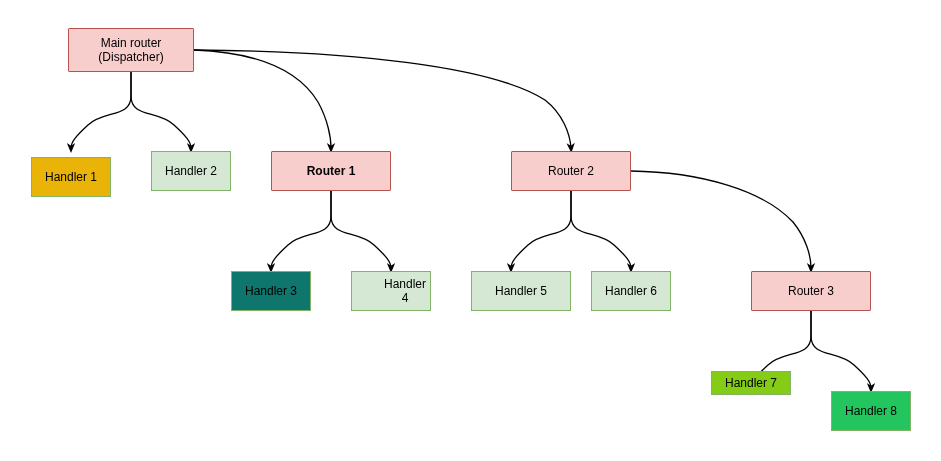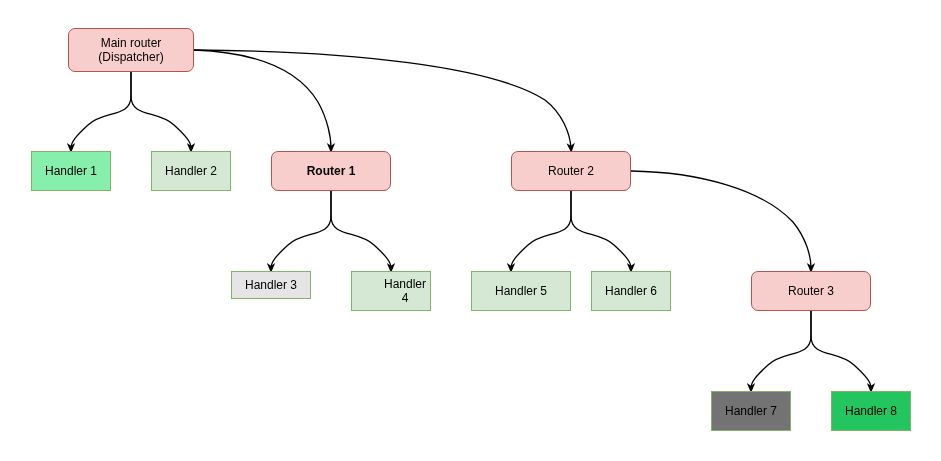--- a/index.html
+++ b/index.html
@@ -33,21 +33,21 @@
     text-align: center;
     font-family: "Liberation Sans", sans-serif;
     font-size: 12px;
     line-height: 14px;
     color: #000000;
     z-index: 2;
   }
   .node-router {
     background: #f8cecc;
     border: 1px solid #b85450;
-    border-radius: 7px;
+    border-radius: 1px;
   }
   .node-handler {
     background: #d5e8d4;
     border: 1px solid #82b366;
     border-radius: 0;
   }
   .node-label {
     display: block;
     white-space: pre-line;
     pointer-events: none;
@@ -77,48 +77,48 @@
         <path d="M 811 311 L 811 336 C 811 358 784 350 768 365 C 756 376 751 382 751 388" fill="none" stroke="#000000" stroke-width="1.3" stroke-linecap="round" marker-end="url(#arrowhead)"></path>
         <path d="M 811 311 L 811 336 C 811 358 838 350 854 365 C 866 376 871 382 871 388" fill="none" stroke="#000000" stroke-width="1.3" stroke-linecap="round" marker-end="url(#arrowhead)"></path>
       </g>
   </svg>
 
   <div id="nodes-group">
       <div class="node node-router" style="left: 68px; top: 28px; width: 126px; height: 44px; background: rgb(248, 206, 204); border-color: rgb(184, 84, 80); color: rgb(0, 0, 0);">
         <span class="node-label">Main router
 (Dispatcher)</span>
       </div>
-      <div class="node node-handler" style="left: 31px; top: 151px; width: 80px; height: 40px; background: #86efac; border-color: rgb(130, 179, 102); color: rgb(0, 0, 0);">
+      <div class="node node-handler" style="left: 31px; top: 157px; width: 80px; height: 40px; background: #eab308; border-color: rgb(130, 179, 102); color: rgb(0, 0, 0);">
         <span class="node-label">Handler 1</span>
       </div>
       <div class="node node-handler" style="left: 151px; top: 151px; width: 80px; height: 40px; background: rgb(213, 232, 212); border-color: rgb(130, 179, 102); color: rgb(0, 0, 0);">
         <span class="node-label">Handler 2</span>
       </div>
       <div class="node node-router" style="left: 271px; top: 151px; width: 120px; height: 40px; background: rgb(248, 206, 204); border-color: rgb(184, 84, 80); color: rgb(0, 0, 0); font-weight: bold;">
         <span class="node-label">Router 1</span>
       </div>
       <div class="node node-router" style="left: 511px; top: 151px; width: 120px; height: 40px; background: rgb(248, 206, 204); border-color: rgb(184, 84, 80); color: rgb(0, 0, 0);">
         <span class="node-label">Router 2</span>
       </div>
-      <div class="node node-handler" style="left: 231px; top: 271px; width: 80px; height: 28px; background: #e5e5e5; border-color: rgb(130, 179, 102); color: rgb(0, 0, 0);">
+      <div class="node node-handler" style="left: 231px; top: 271px; width: 80px; height: 40px; background: #0f766e; border-color: rgb(130, 179, 102); color: rgb(0, 0, 0);">
         <span class="node-label">Handler 3</span>
       </div>
       <div class="node node-handler" style="left: 351px; top: 271px; width: 80px; height: 40px; background: rgb(213, 232, 212); border-color: rgb(130, 179, 102); color: rgb(0, 0, 0); padding-left: 28px;">
         <span class="node-label">Handler 4</span>
       </div>
       <div class="node node-handler" style="left: 471px; top: 271px; width: 100px; height: 40px; background: rgb(213, 232, 212); border-color: rgb(130, 179, 102); color: rgb(0, 0, 0);">
         <span class="node-label">Handler 5</span>
       </div>
       <div class="node node-handler" style="left: 591px; top: 271px; width: 80px; height: 40px; background: rgb(213, 232, 212); border-color: rgb(130, 179, 102); color: rgb(0, 0, 0);">
         <span class="node-label">Handler 6</span>
       </div>
       <div class="node node-router" style="left: 751px; top: 271px; width: 120px; height: 40px; background: rgb(248, 206, 204); border-color: rgb(184, 84, 80); color: rgb(0, 0, 0);">
         <span class="node-label">Router 3</span>
       </div>
-      <div class="node node-handler" style="left: 711px; top: 391px; width: 80px; height: 40px; background: #737373; border-color: rgb(130, 179, 102); color: rgb(0, 0, 0);">
+      <div class="node node-handler" style="left: 711px; top: 371px; width: 80px; height: 24px; background: #84cc16; border-color: rgb(130, 179, 102); color: rgb(0, 0, 0);">
         <span class="node-label">Handler 7</span>
       </div>
       <div class="node node-handler" style="left: 831px; top: 391px; width: 80px; height: 40px; background: #22c55e; border-color: rgb(130, 179, 102); color: rgb(0, 0, 0);">
         <span class="node-label">Handler 8</span>
       </div>
     </div>
 
 </div>
 
 </body></html>

